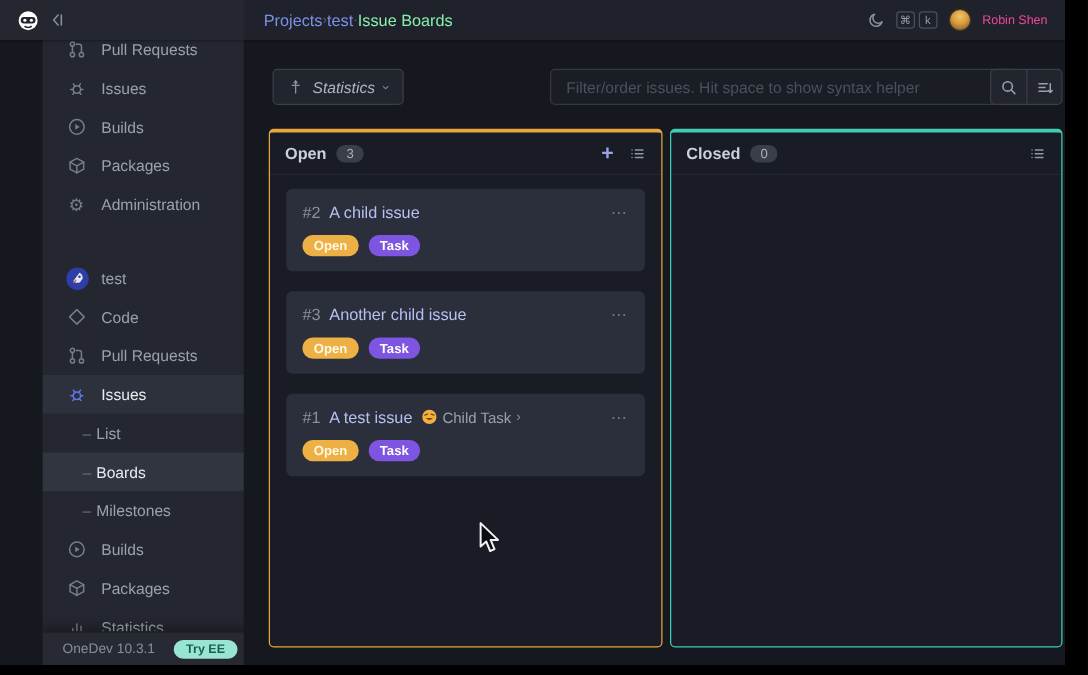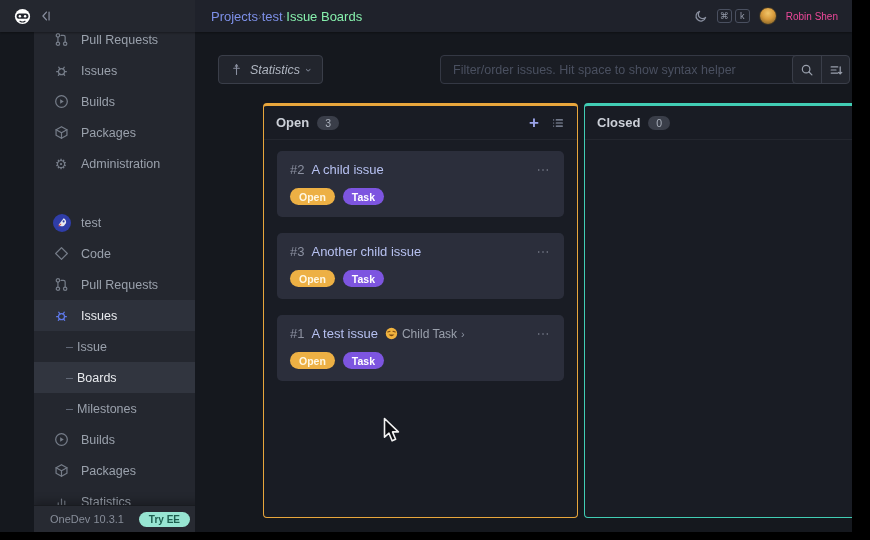--- a/index.html
+++ b/index.html
@@ -55,21 +55,21 @@
   .seg .chev { color:#7a8190; font-size:11px; transform:rotate(90deg); }
   .italic { font-style:italic; }
   .query-input { position:absolute; left:222px; top:0; width:373px; height:29px; background:#1a1d24; border:1px solid #343844; border-radius:4px; color:#c6cad3; font-size:12.5px; padding:0 12px; outline:none; font-family:"Liberation Sans", sans-serif; }
   .query-input::placeholder { color:#4a5060; }
   .filter-actions { position:absolute; right:0; top:0; height:29px; display:flex; border:1px solid #3a3e49; border-radius:4px; background:#22252d; }
   .fa-btn { width:28px; display:flex; align-items:center; justify-content:center; cursor:pointer; }
   .fa-btn + .fa-btn { border-left:1px solid #3a3e49; }
   .fa-btn svg { stroke:#9aa0ad; fill:none; stroke-width:1.4; stroke-linecap:round; stroke-linejoin:round; }
 
   
-  .column { position:absolute; top:71px; height:415px; background:#191c24; border:1px solid; border-top-width:3px; border-radius:4px;margin-left:48px; }
+  .column { position:absolute; top:71px; height:415px; background:#191c24; border:1px solid; border-top-width:3px; border-radius:4px; }
   .col-open { left:20px; width:315px; }
   .col-closed { left:341px; width:314px; }
   .col-header { height:34px; display:flex; align-items:center; padding:0 12px; border-bottom:1px solid rgba(255,255,255,.05); }
   .col-title { color:#ccd0d8; font-weight:bold; font-size:13px; margin-right:8px; }
   .count-pill { background:#3a3e49; color:#aab0bb; font-size:10.5px; padding:1px 8px; border-radius:8px; }
   .col-header .spacer { flex:1; }
   .col-add { color:#9aa3e8; font-size:17px; font-weight:bold; cursor:pointer; margin-right:12px; line-height:1; }
   .col-menu { cursor:pointer; display:flex; }
   .col-menu svg { stroke:#8f97ab; fill:none; stroke-width:1.4; stroke-linecap:round; stroke-linejoin:round; }
   .cards { padding:11px 13px; display:flex; flex-direction:column; gap:16px; }
@@ -216,21 +216,21 @@
             <svg width="15" height="15" viewBox="0 0 16 16">
               <circle cx="8" cy="9.2" r="3.2"></circle>
               <path d="M6.4 6.4 L5 4.4 M9.6 6.4 L11 4.4 M4.8 9.2 H2.8 M13.2 9.2 H11.2 M6 11.6 L4.6 13.2 M10 11.6 L11.4 13.2"></path>
             </svg>
           </span>
         <span class="nlabel">Issues</span>
         <span class="chev chev-down">›</span>
       </div>
       <div class="nav-item sub">
         <span class="dash nicon">–</span>
-        <span class="nlabel">Issue</span>
+        <span class="nlabel">List</span>
       </div>
       <div class="nav-item sub selected">
         <span class="dash nicon">–</span>
         <span class="nlabel">Boards</span>
       </div>
       <div class="nav-item sub">
         <span class="dash nicon">–</span>
         <span class="nlabel">Milestones</span>
       </div>
       <div class="nav-item">

